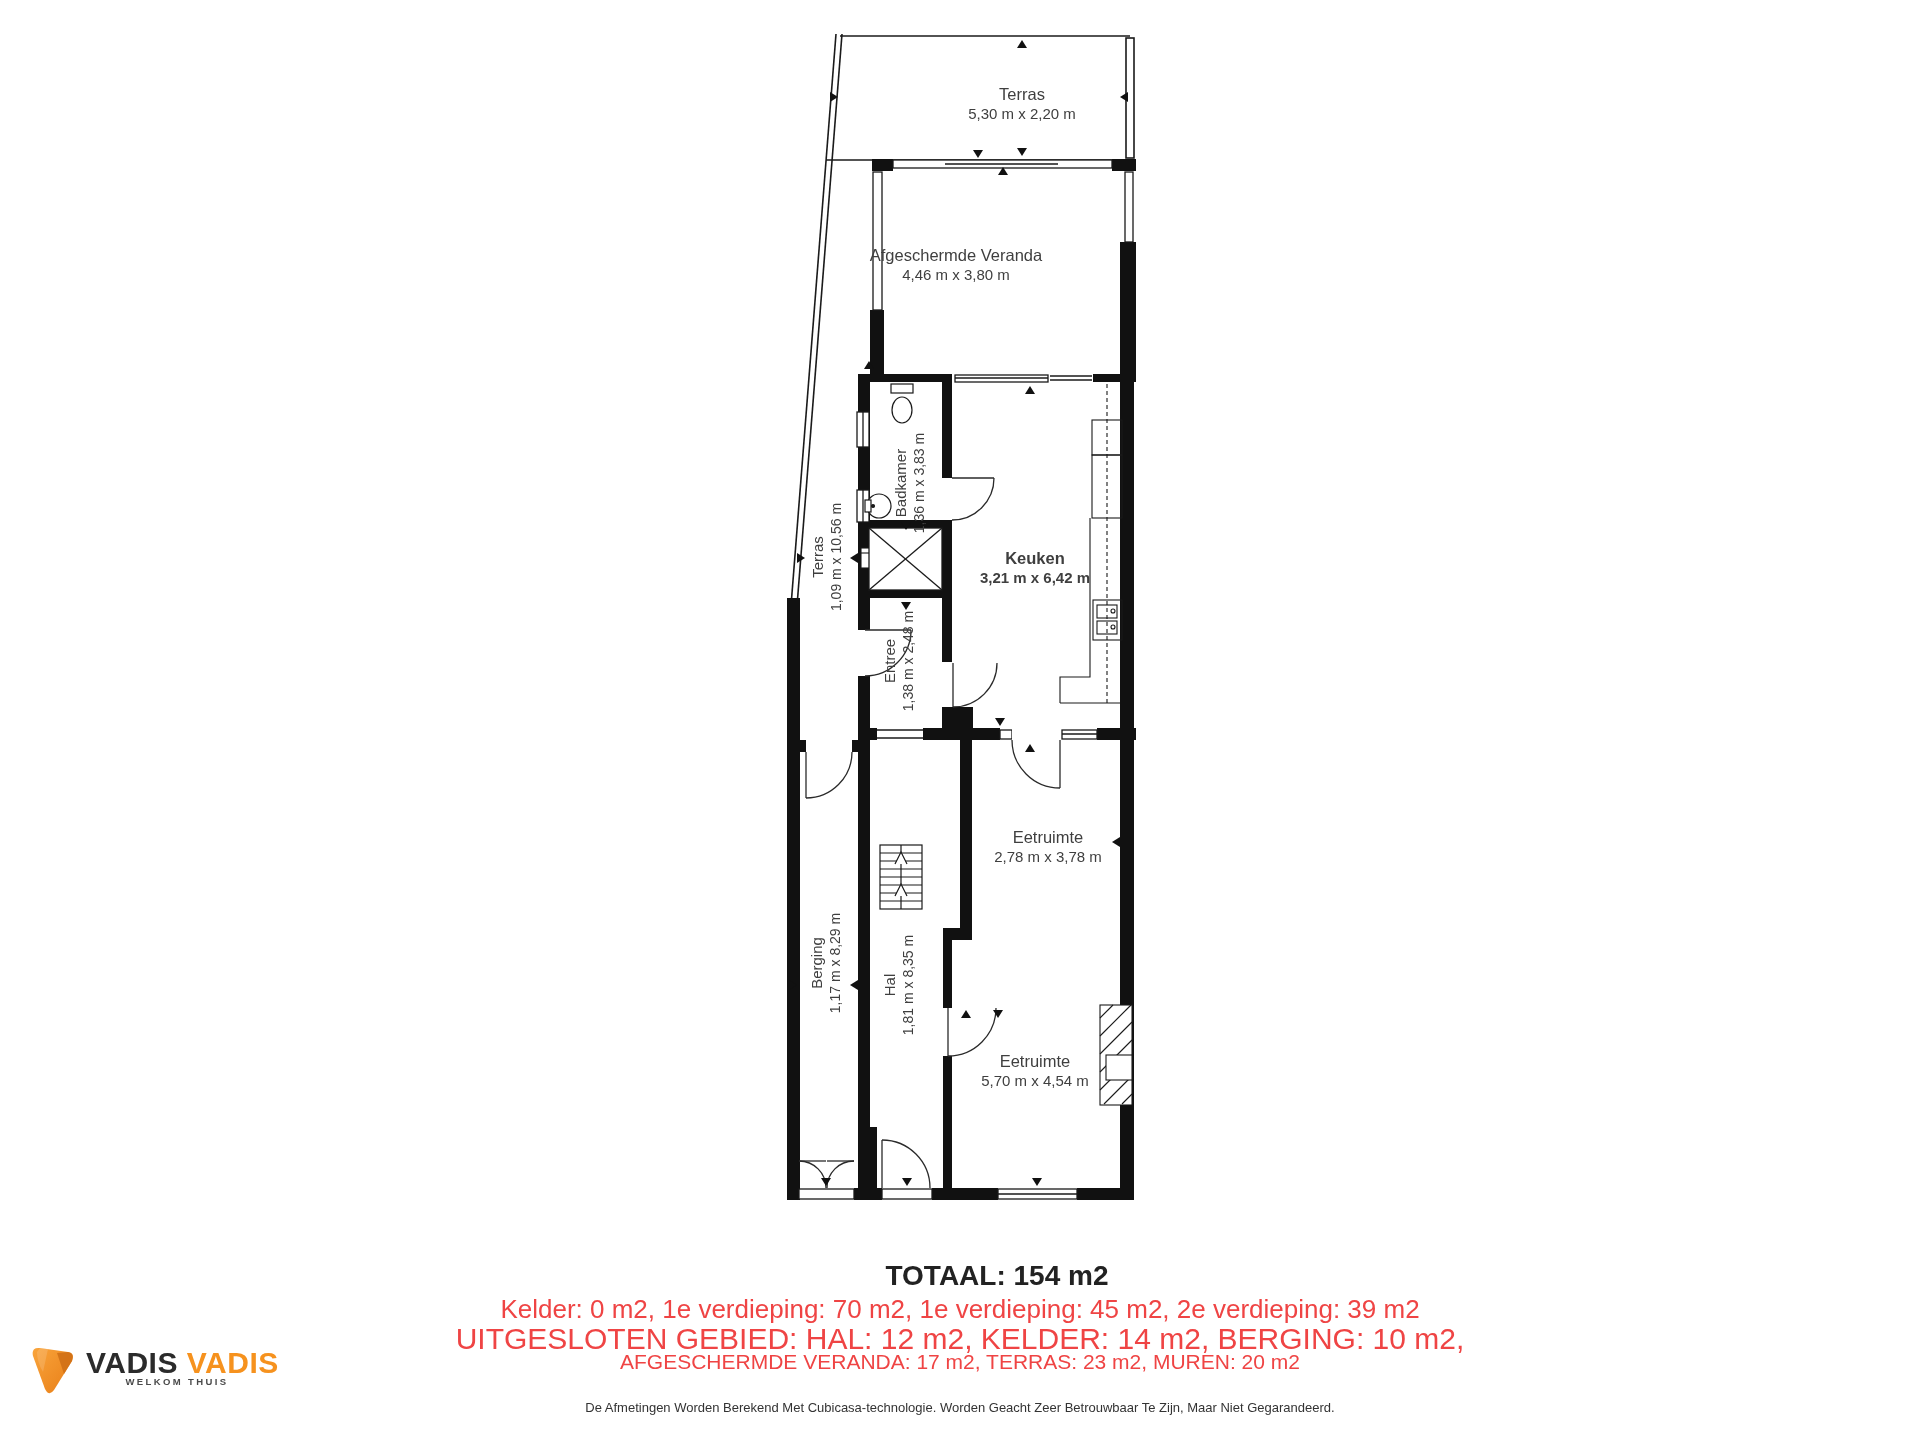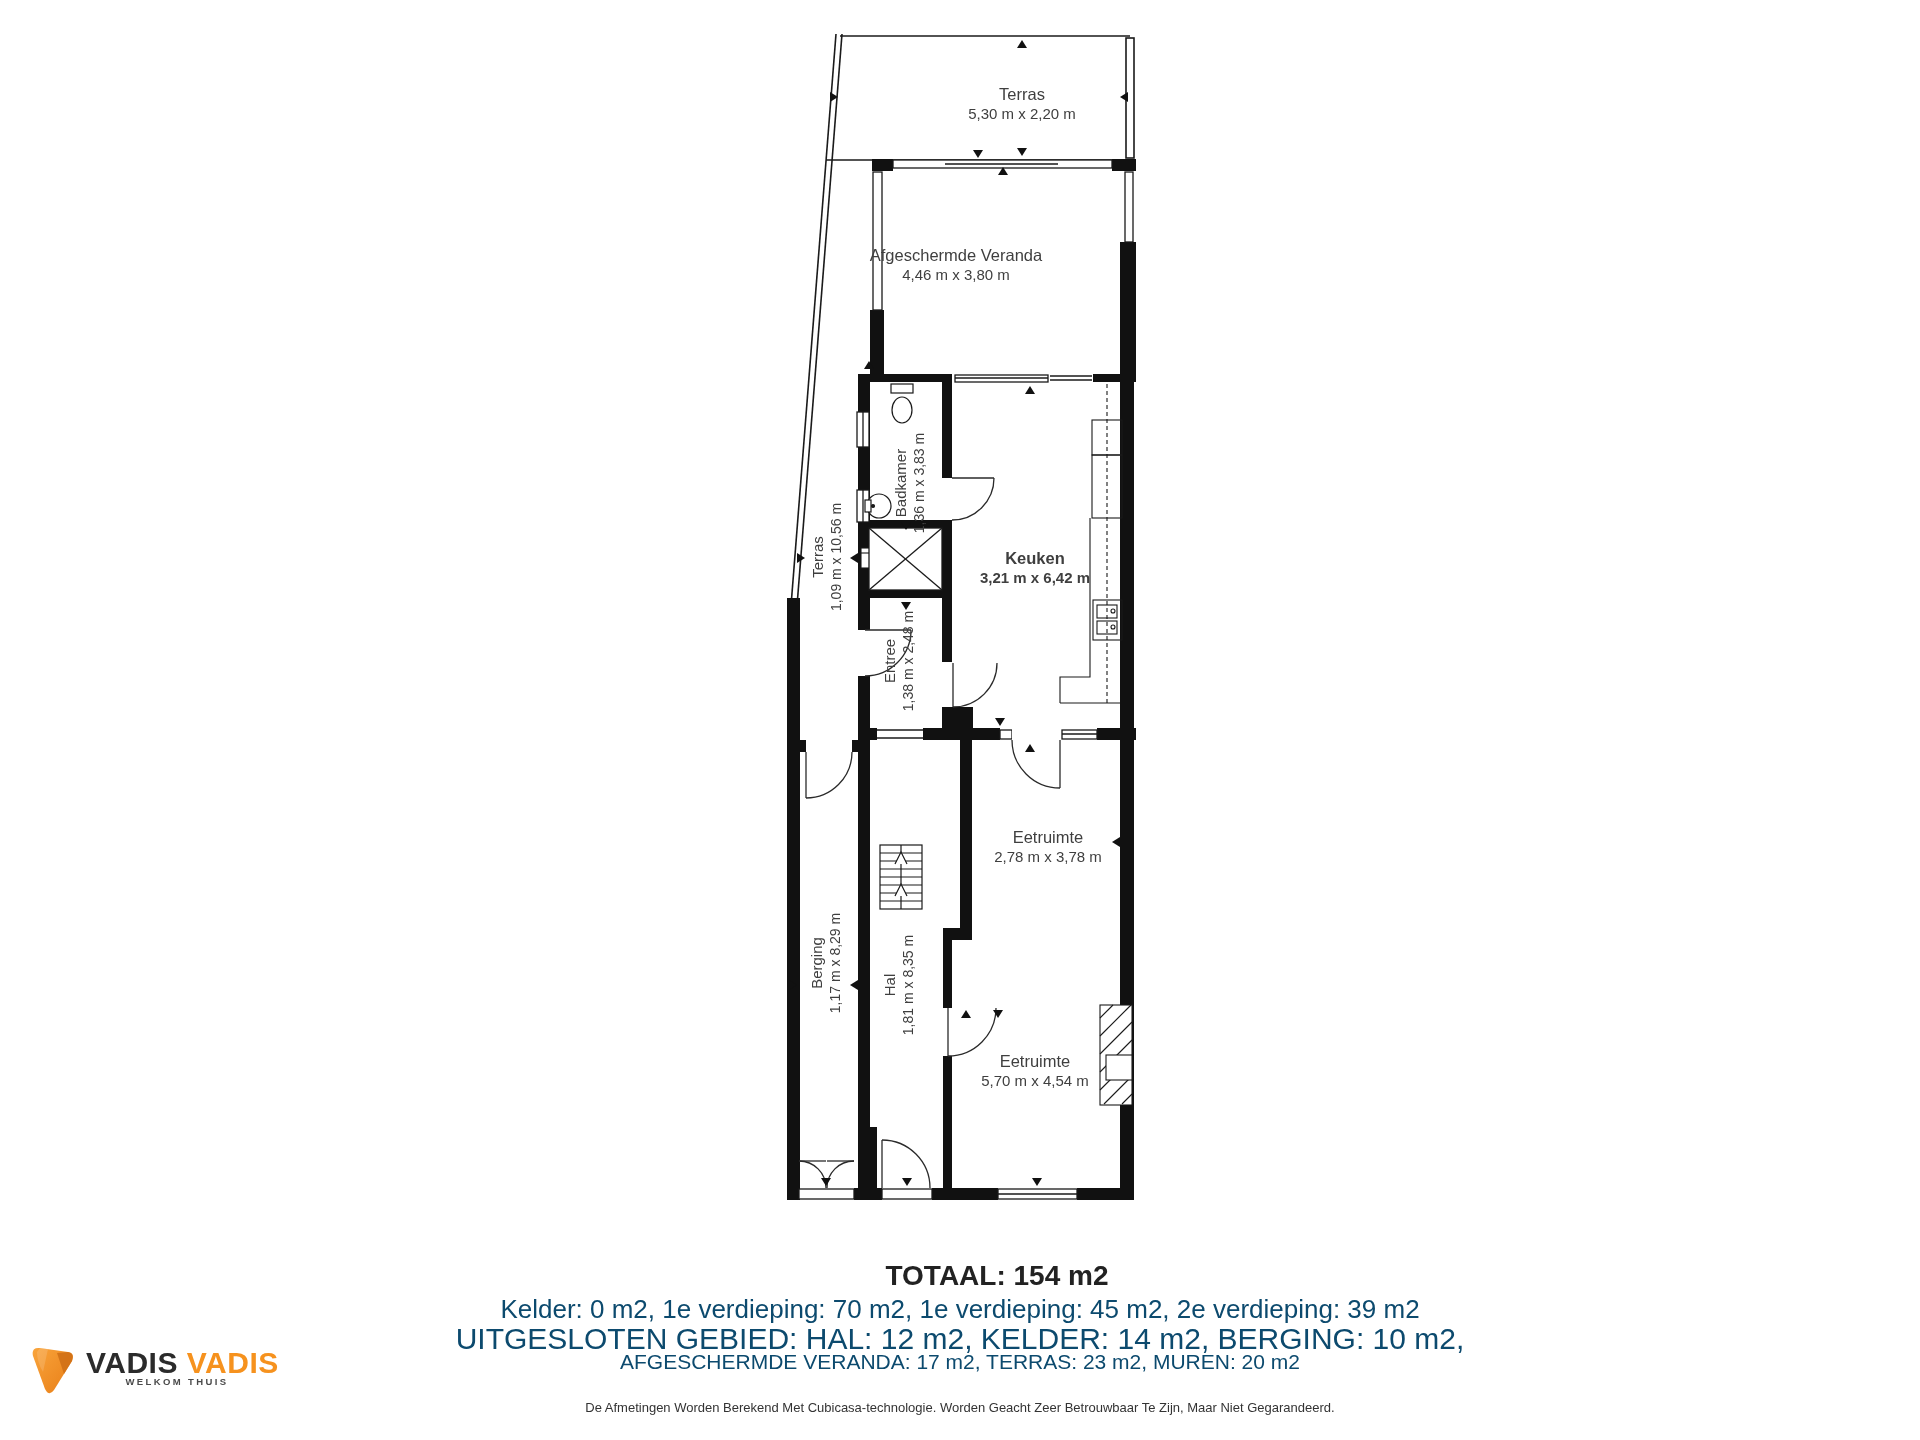--- a/index.html
+++ b/index.html
@@ -7,21 +7,21 @@
        font-family:"Liberation Sans", sans-serif;-webkit-font-smoothing:antialiased;}
   .plan-wrap{position:absolute;inset:0;}
   svg.plan{position:absolute;left:0;top:0;}
   .room-label{position:absolute;text-align:center;color:#3f3f3f;white-space:nowrap;
               transform:translate(-50%,-50%);line-height:19px;}
   .room-label.v{transform:translate(-50%,-50%) rotate(-90deg);}
   .room-label .nm{display:block;font-size:16.5px;}
   .room-label .dm{display:block;font-size:15px;}
   .room-label.md .nm{font-size:15px;line-height:18px;}
   .room-label.md .dm{font-size:14px;line-height:18px;}
-  .summary{position:absolute;left:0;width:1920px;text-align:center;color:#0c4a6e;}
+  .summary{position:absolute;left:0;width:1920px;text-align:center;color:#ef4444;}
   .sum-total{top:1260px;font-size:28px;font-weight:bold;color:#222;padding-left:37px;}
   .sum-l1{top:1294px;font-size:26px;}
   .sum-l2{top:1322px;font-size:30px;}
   .sum-l3{top:1350px;font-size:21px;}
   .sum-disc{top:1400px;font-size:13px;color:#333;}
   .logo{position:absolute;left:28px;top:1342px;width:260px;height:52px;}
   .logo-tri{position:absolute;left:0;top:2px;}
   .logo-brand{position:absolute;left:58px;top:4px;font-size:30px;font-weight:bold;
               letter-spacing:.5px;white-space:nowrap;}
   .logo-brand .b1{color:#2B2B2B;}

